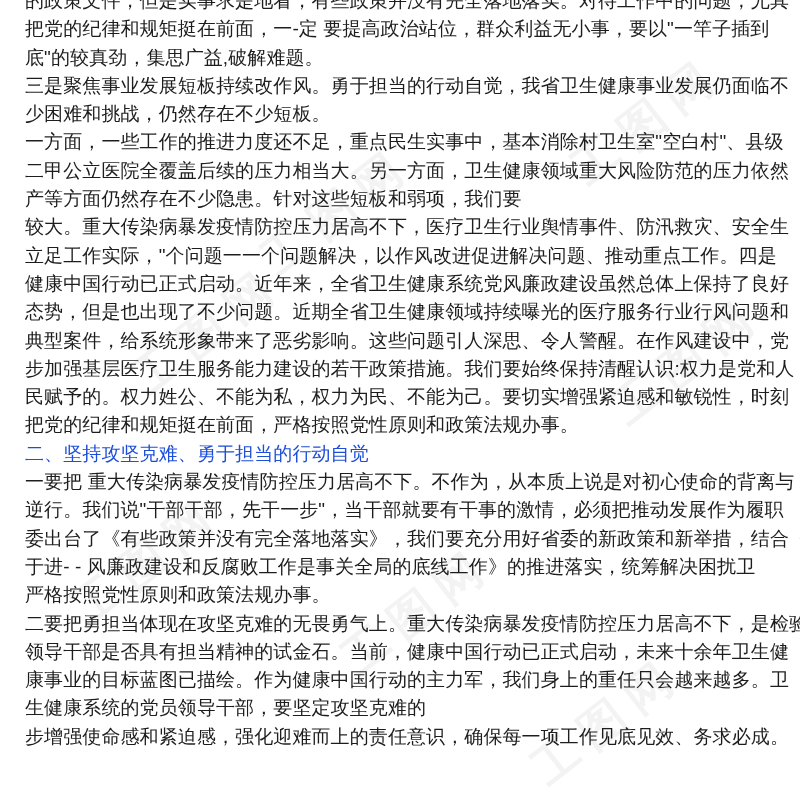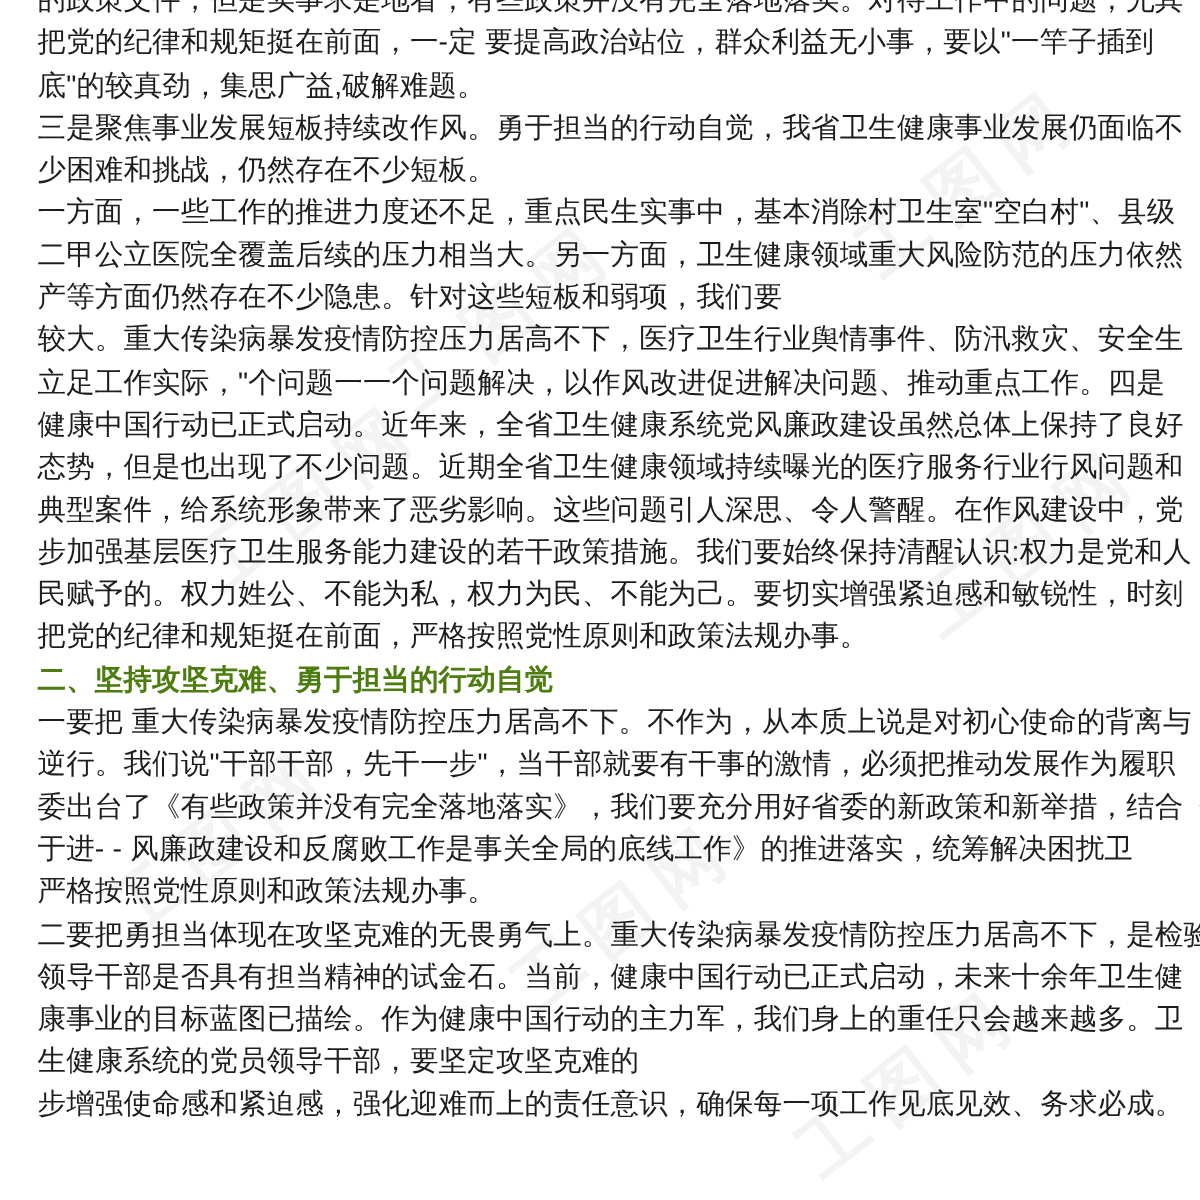--- a/index.html
+++ b/index.html
@@ -38,22 +38,22 @@
   }
   .line {
     font-size: 19px;
     line-height: 28.3px;
     height: 28.3px;
     white-space: pre;
     color: #1d1d1d;
     letter-spacing: 0.1px;
   }
   .line.bold {
-    font-weight: bold;
-    color: #4d7c0f;
+    font-weight: normal;
+    color: #1d4ed8;
   }
 </style>
 </head>
 <body>
 
 <div class="watermark-layer">
     <div class="wm" style="left: 560px; top: 90px;">工图网</div>
     <div class="wm" style="left: 250px; top: 180px;">工图网</div>
     <div class="wm" style="left: 600px; top: 330px;">工图网</div>
     <div class="wm" style="left: 60px; top: 530px;">工图网</div>

